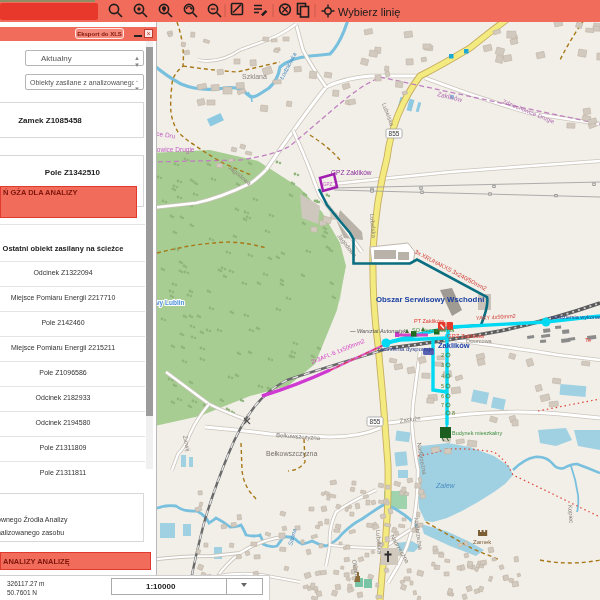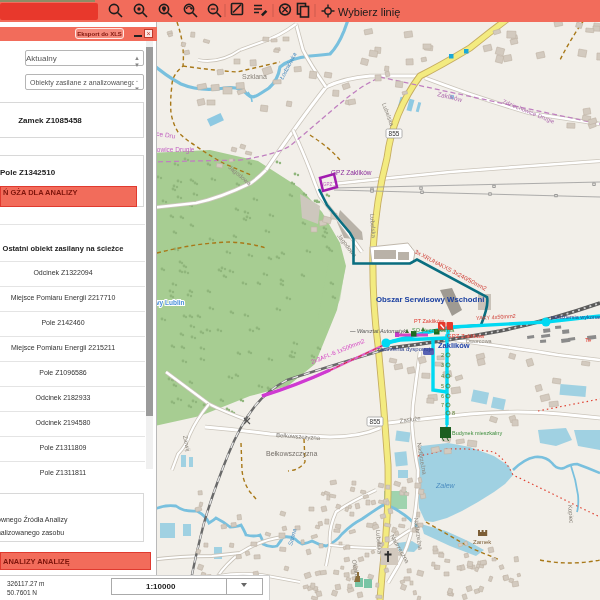--- a/index.html
+++ b/index.html
@@ -814,28 +814,28 @@
     </g>
   </svg>
 <div class="abs" style="left:338px;top:6px;font-size:11px;font-weight:normal;color:#1a1a1a;">Wybierz linię</div>
 
 <div class="abs" style="left:0;top:22px;width:157px;height:553px;background:#ffffff;border-right:1px solid #b9b9b9;"></div>
 <div class="abs" style="left:0;top:27px;width:157px;height:14px;background:#f26c5b;"></div>
 <div class="abs" style="left:75px;top:28px;width:49px;height:11px;background:#f58a7c;border:1px solid #fde8e4;border-radius:3px;font-size:6px;font-weight:bold;color:#7e150c;text-align:center;line-height:10px;">Eksport do XLS</div>
 <div class="abs" style="left:134px;top:35px;width:8px;height:2px;background:#222;"></div>
 <div class="abs" style="left:144px;top:29px;width:9px;height:9px;background:#fce8e6;border:1px solid #c0392b;font-size:7px;line-height:8px;text-align:center;color:#c0392b;">×</div>
 
-<div class="abs" style="left:25px;top:50px;width:119px;height:16px;border:1px solid #b5b5b5;border-radius:2px;background:#fff;font-size:8px;color:#555;line-height:15px;padding-left:0;">Aktualny<span style="position:absolute;right:3px;top:0;color:#888;font-size:6px;">▲<br></span><span style="position:absolute;right:3px;top:7px;color:#888;font-size:6px;">▼</span></div>
+<div class="abs" style="left:25px;top:50px;width:119px;height:16px;border:1px solid #b5b5b5;border-radius:2px;background:#fff;font-size:8px;color:#555;line-height:15px;padding-left:15px;">Aktualny<span style="position:absolute;right:3px;top:0;color:#888;font-size:6px;">▲<br></span><span style="position:absolute;right:3px;top:7px;color:#888;font-size:6px;">▼</span></div>
 <div class="abs" style="left:25px;top:74px;width:119px;height:16px;border:1px solid #b5b5b5;border-radius:2px;background:#fff;font-size:7px;color:#555;line-height:15px;padding-left:4px;white-space:nowrap;overflow:hidden;">Obiekty zasilane z analizowanego :<span style="position:absolute;right:3px;top:0;color:#888;font-size:6px;background:#fff;">▲<br></span><span style="position:absolute;right:3px;top:7px;color:#888;font-size:6px;background:#fff;">▼</span></div>
 
 <div class="abs" style="left:0;top:102px;width:144px;height:36px;border:1px solid #d8d8d8;border-left:none;"></div>
 <div class="abs" style="left:0;top:116px;width:100px;text-align:center;font-size:8px;font-weight:bold;color:#222;">Zamek Z1085458</div>
 <div class="abs" style="left:0;top:155px;width:144px;height:52px;border:1px solid #d8d8d8;border-left:none;"></div>
-<div class="abs" style="left:0;top:168px;width:100px;text-align:left;font-size:8px;font-weight:bold;color:#222;">Pole Z1342510</div>
-<div class="abs" style="left:0;top:186px;width:137px;height:21px;background:#f26c5b;border:1px solid #e03a2f;color:#7e150c;font-size:7.5px;font-weight:bold;line-height:12px;padding-left:2px;white-space:nowrap;overflow:hidden;">Ń GŻA DLA ANALIZY</div>
+<div class="abs" style="left:0;top:168px;width:100px;text-align:right;font-size:8px;font-weight:bold;color:#222;">Pole Z1342510</div>
+<div class="abs" style="left:0;top:186px;width:137px;height:32px;background:#f26c5b;border:1px solid #e03a2f;color:#7e150c;font-size:7.5px;font-weight:bold;line-height:12px;padding-left:2px;white-space:nowrap;overflow:hidden;">Ń GŻA DLA ANALIZY</div>
 
 <div class="abs" style="left:0;top:224px;width:145px;border-top:1px solid #e4e4e4;"></div>
 <div class="abs" style="left:-18px;top:244px;width:162px;text-align:center;font-size:7.5px;font-weight:bold;color:#222;">Ostatni obiekt zasilany na ścieżce</div>
 <div class="abs" style="left:0;top:261px;width:145px;border-top:1px solid #e4e4e4;"></div>
 <div class="abs" style="left:-18px;top:269px;width:162px;text-align:center;font-size:7px;color:#333;">Odcinek Z1322094</div>
 <div class="abs" style="left:0;top:286px;width:145px;border-top:1px solid #e4e4e4;"></div>
 <div class="abs" style="left:-18px;top:294px;width:162px;text-align:center;font-size:7px;color:#333;">Miejsce Pomiaru Energii 2217710</div>
 <div class="abs" style="left:0;top:311px;width:145px;border-top:1px solid #e4e4e4;"></div>
 <div class="abs" style="left:-18px;top:319px;width:162px;text-align:center;font-size:7px;color:#333;">Pole 2142460</div>
 <div class="abs" style="left:0;top:336px;width:145px;border-top:1px solid #e4e4e4;"></div>

